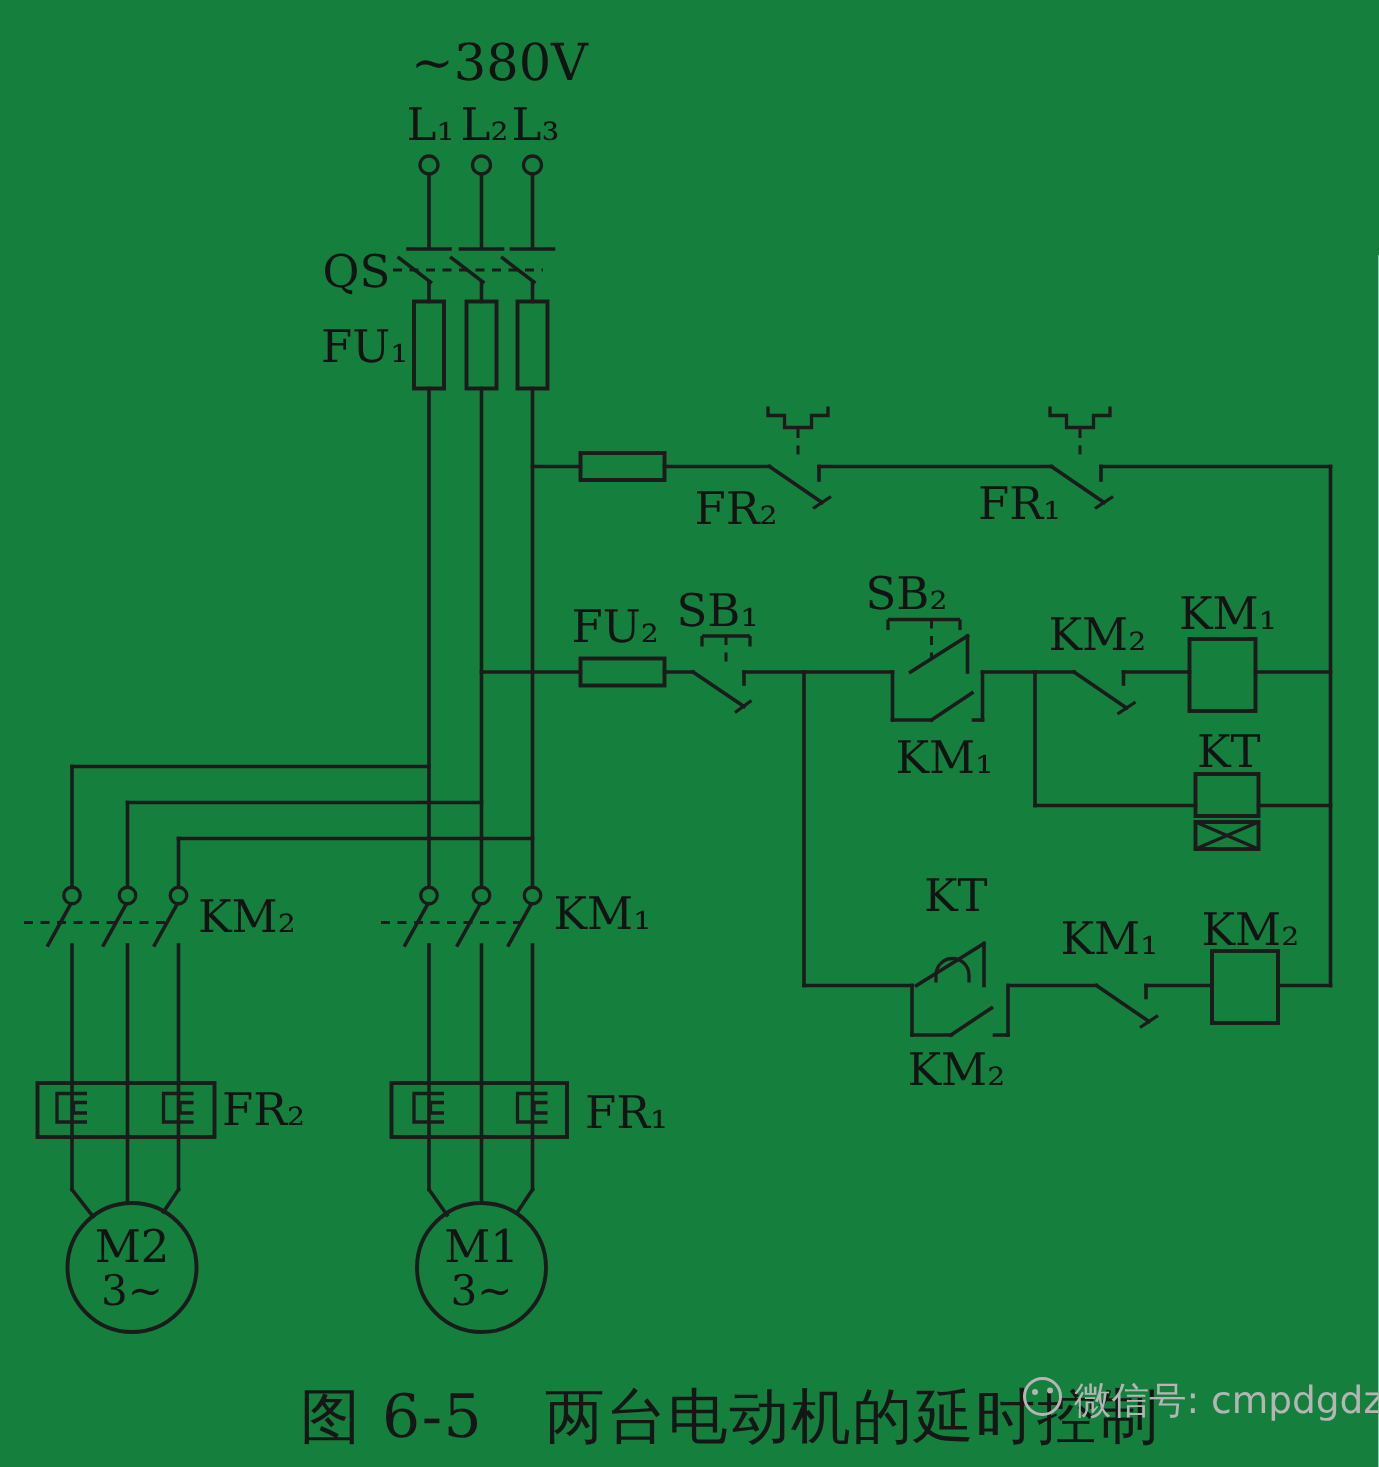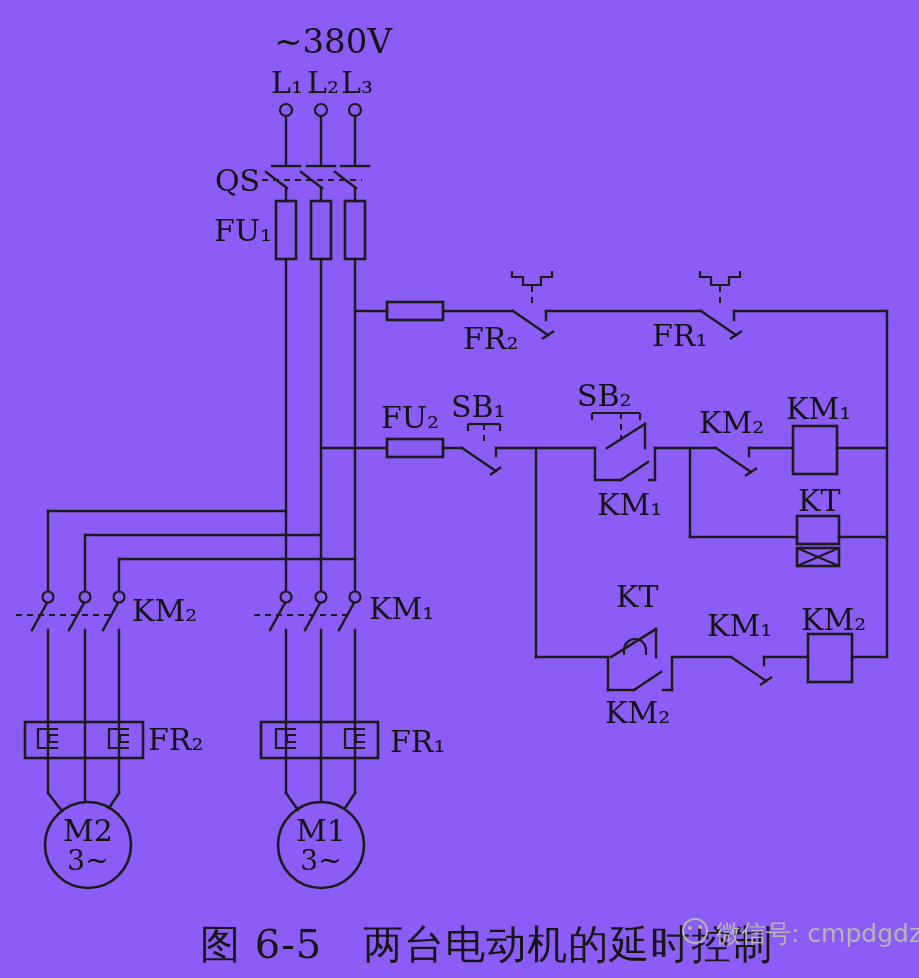--- a/index.html
+++ b/index.html
@@ -1,16 +1,16 @@
 <!DOCTYPE html>
 <html><head>
 <meta charset="utf-8">
 <style>
   html,body{margin:0;padding:0;background:#ffffff;}
-  .canvas{position:relative;width:919px;height:978px;background:#8b5cf6;overflow:hidden;
+  .canvas{position:relative;width:919px;height:978px;background:#15803d;overflow:hidden;
           font-family:"DejaVu Serif","Liberation Serif",serif;text-align:center;}
   svg{position:absolute;left:0;top:0;}
   .wire{stroke:#1b1b1b;stroke-width:2.4;fill:none;stroke-linecap:square;}
   .thin{stroke:#1b1b1b;stroke-width:2.2;fill:none;}
   .dash{stroke:#1b1b1b;stroke-width:2;fill:none;stroke-dasharray:6 5;}
   .box{stroke:#1b1b1b;stroke-width:2.6;fill:none;}
   .lbl{fill:#131313;font-size:30px;font-family:"DejaVu Serif","Liberation Serif","DejaVu Sans",serif;}
   .lbl-sm{fill:#131313;font-size:28px;font-family:"DejaVu Serif","Liberation Serif","DejaVu Sans",serif;}
   .lbl-big{fill:#131313;font-size:34px;font-family:"DejaVu Serif","Liberation Serif","DejaVu Sans",serif;}
   .caption{fill:#161616;font-size:40px;font-family:"DejaVu Serif","Liberation Serif","DejaVu Sans",serif;letter-spacing:1px;}

